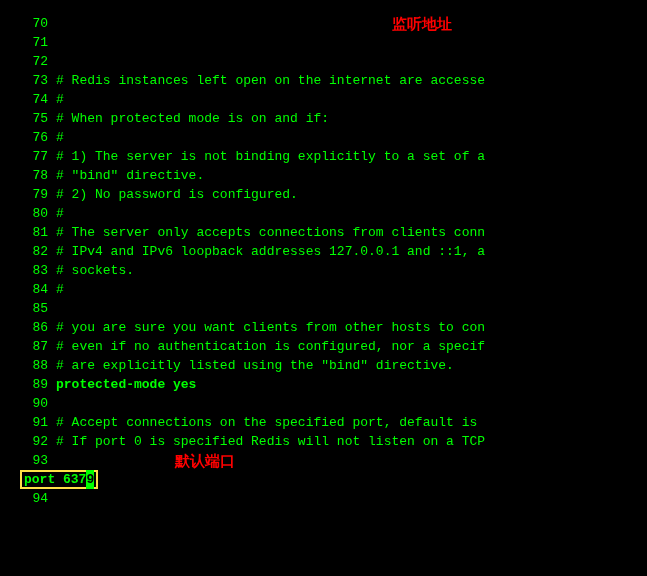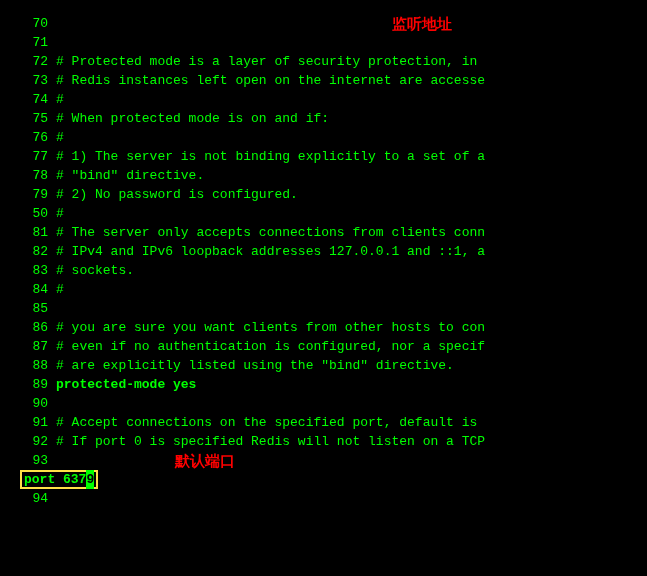--- a/index.html
+++ b/index.html
@@ -87,21 +87,20 @@
     <span class="annotation" style="left: 372px; top: 0px;">监听地址</span>
   </div>
 
   <div class="line">
     <span class="line-number">71</span>
     <span class="line-content">&nbsp;</span>
   </div>
 
   <div class="line">
     <span class="line-number">72</span>
-    <span class="line-content"># Protected mode is a layer of security protection, in</span>
   </div>
 
   <div class="line">
     <span class="line-number">73</span>
     <span class="line-content"># Redis instances left open on the internet are accesse</span>
   </div>
 
   <div class="line">
     <span class="line-number">74</span>
     <span class="line-content">#</span>
@@ -126,21 +125,21 @@
     <span class="line-number">78</span>
     <span class="line-content">#    "bind" directive.</span>
   </div>
 
   <div class="line">
     <span class="line-number">79</span>
     <span class="line-content"># 2) No password is configured.</span>
   </div>
 
   <div class="line">
-    <span class="line-number">50</span>
+    <span class="line-number">80</span>
     <span class="line-content">#</span>
   </div>
 
   <div class="line">
     <span class="line-number">81</span>
     <span class="line-content"># The server only accepts connections from clients conn</span>
   </div>
 
   <div class="line">
     <span class="line-number">82</span>

